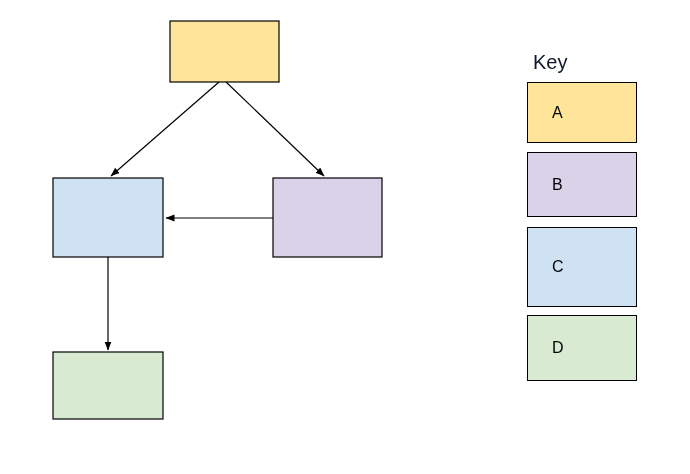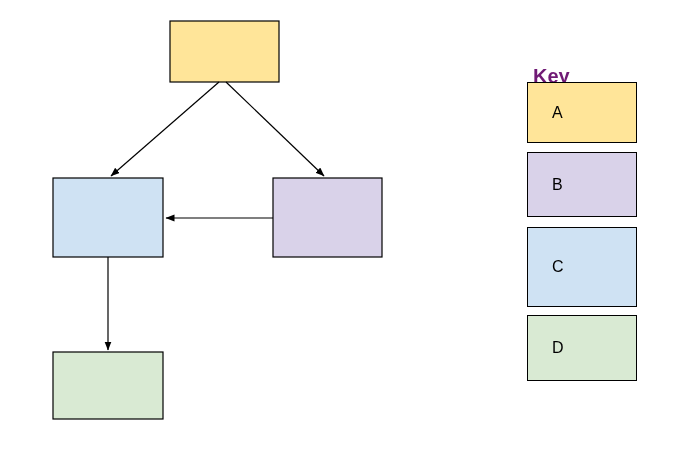--- a/index.html
+++ b/index.html
@@ -12,25 +12,24 @@
     position: relative;
     width: 690px; height: 474px;
     background: #ffffff;
     overflow: hidden;
   }
   .diagram-svg { position: absolute; left: 0; top: 0; }
   rect.node { stroke: #000000; stroke-width: 1.2; }
   line.edge { stroke-width: 1.2; }
   .key-title {
     position: absolute;
-    left: 533px; top: 64px;
+    left: 533px; top: 50px;
     font-size: 20px;
-    color: #701a75;
+    color: #0f172a;
     line-height: 24px;
-    font-weight: bold;
   }
   .key-item {
     position: absolute;
     left: 527px;
     width: 110px;
     border: 1.2px solid #000000;
     display: flex;
     align-items: center;
     padding-left: 24px;
     font-size: 16px;

